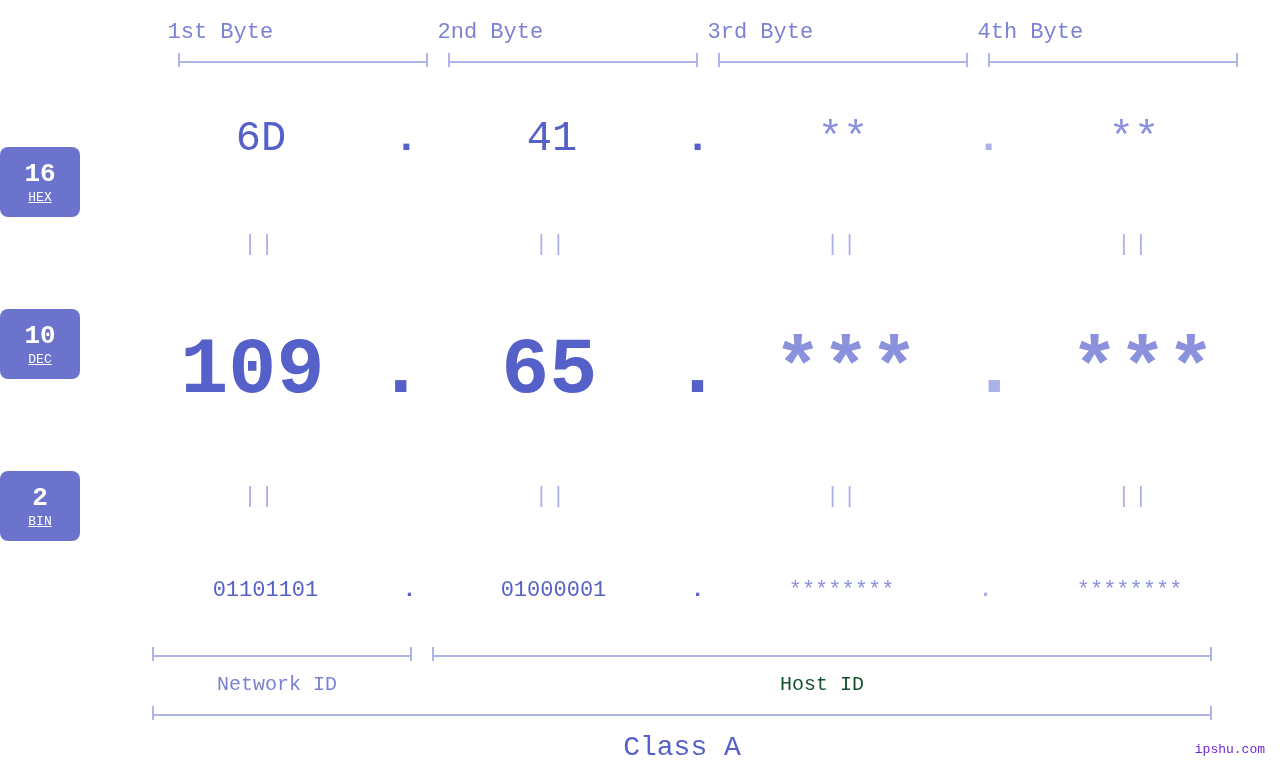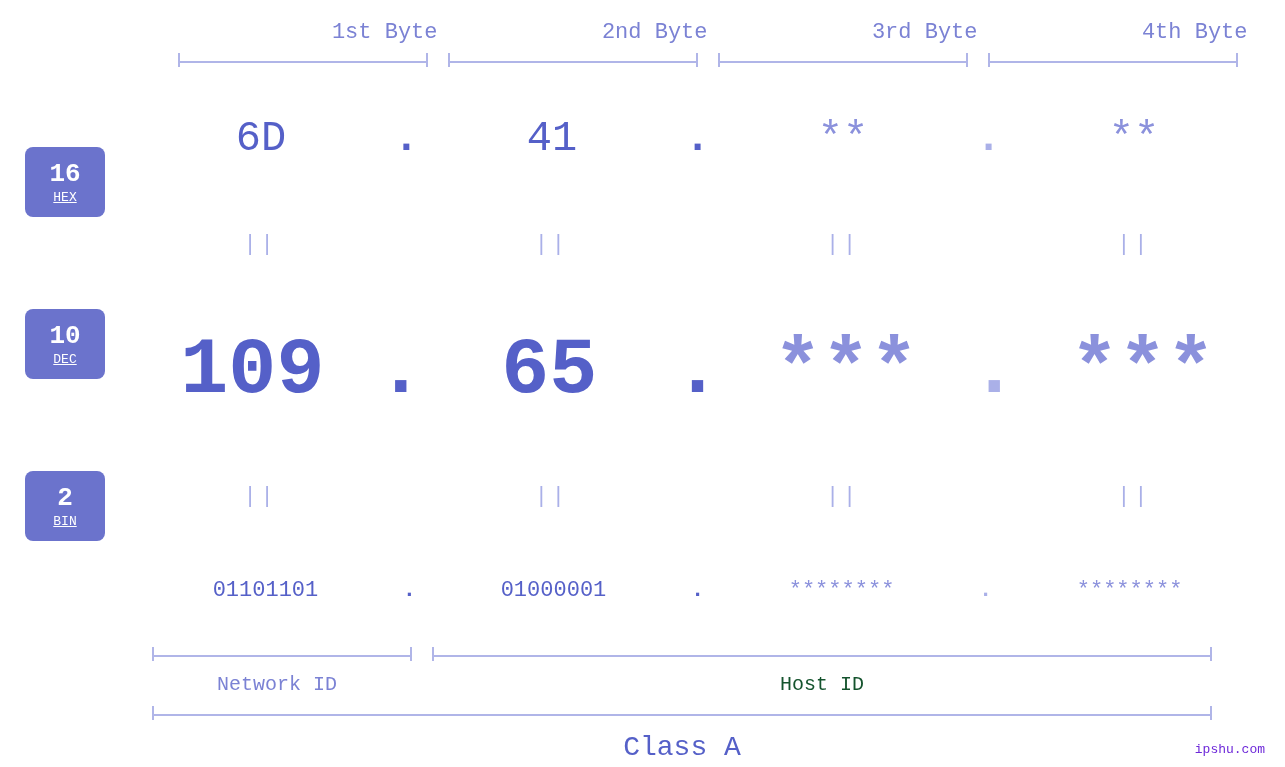--- a/index.html
+++ b/index.html
@@ -25,21 +25,21 @@
     
     .byte-headers {
       display: flex;
       width: 1080px;
       margin-left: 130px;
       margin-bottom: 0px;
     }
 
     .byte-header {
       flex: 1;
-      text-align: right;
+      text-align: left;
       color: #7b82d4;
       font-size: 22px;
       font-family: 'Courier New', Courier, monospace;
       padding-bottom: 8px;
     }
 
     
     .bracket-row {
       display: flex;
       width: 1080px;
@@ -88,21 +88,20 @@
       width: 1285px;
       flex: 1;
       position: relative;
     }
 
     
     .left-labels {
       width: 130px;
       display: flex;
       flex-direction: column;
-      align-items: center;
       justify-content: space-around;
       padding: 30px 0 60px 0;
     }
 
     .base-badge {
       background: #6b73cc;
       color: white;
       border-radius: 8px;
       width: 80px;
       height: 70px;

